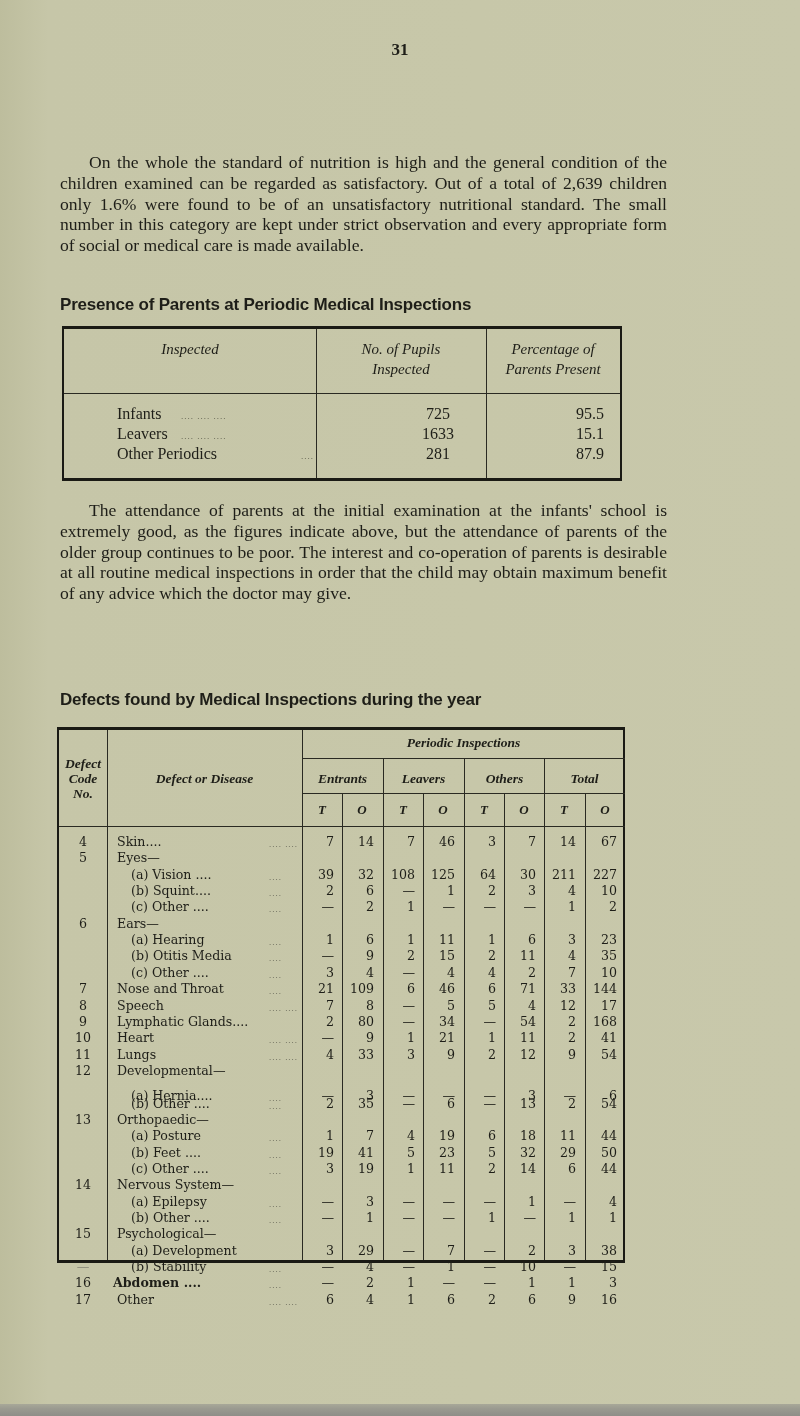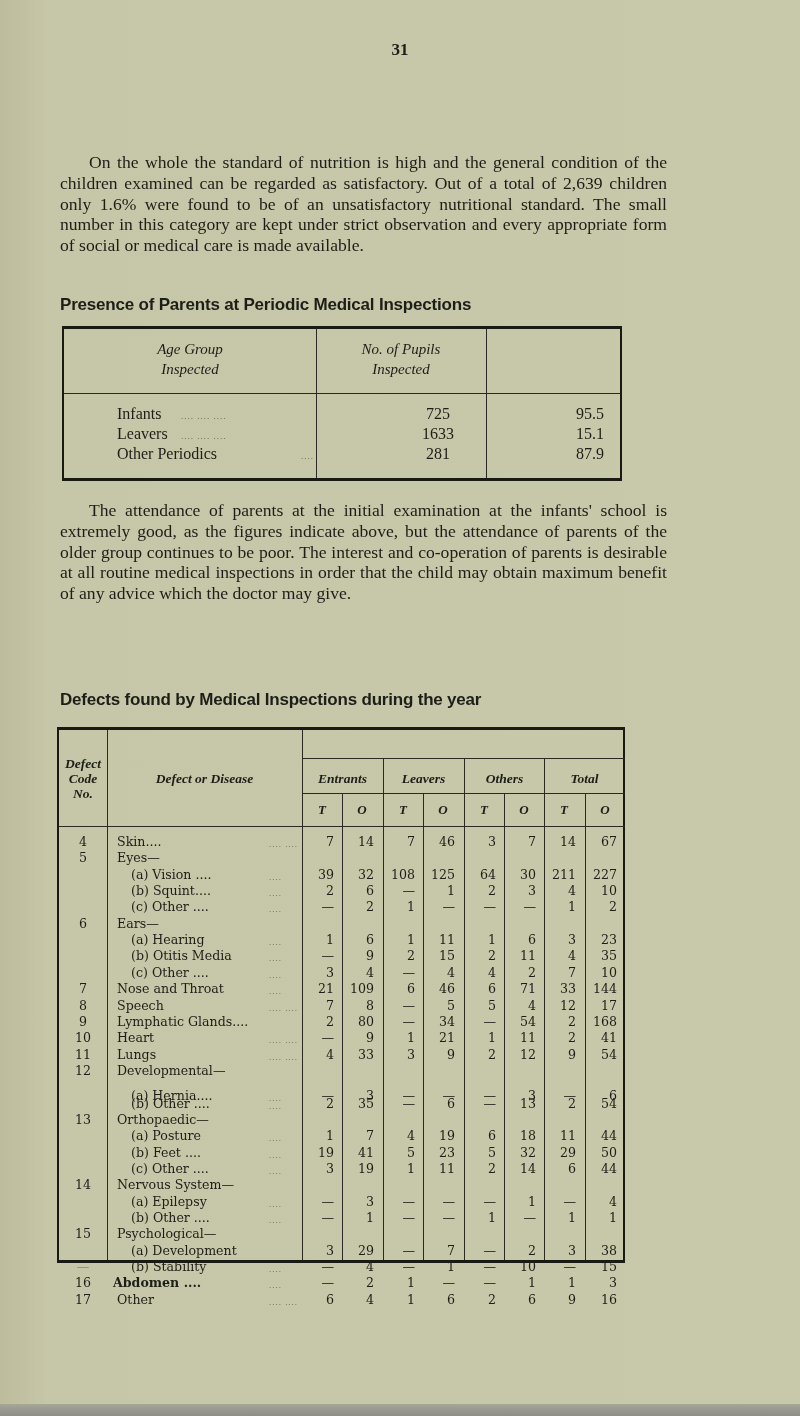--- a/index.html
+++ b/index.html
@@ -89,27 +89,30 @@
 <p class="para para-1" style="margin:0">On the whole the standard of nutrition is high and the general condition of the children examined can be regarded as satisfactory. Out of a total of 2,639 children only 1.6% were found to be of an unsatisfactory nutritional standard. The small number in this category are kept under strict observation and every appropriate form of social or medical care is made available.</p>
 
 <div class="section-title title-1">Presence of Parents at Periodic Medical Inspections</div>
 
 <div class="t1">
   <div class="vline" style="left:252px"></div>
   <div class="vline" style="left:422px"></div>
   <div class="hline"></div>
 
   <div class="hcell" style="left:0;width:252px">
-    <div>Age Group</div>
     <div>Inspected</div>
   </div>
   <div class="hcell" style="left:252px;width:170px">
     <div>No. of Pupils</div>
     <div>Inspected</div>
   </div>
+  <div class="hcell" style="left:422px;width:134px">
+    <div>Percentage of</div>
+    <div>Parents Present</div>
+  </div>
 
   <div id="t1rows">
       <div class="row" style="top: 76px;">
         <span class="lbl">Infants</span>
         <span class="dots" style="left: 80px;">.... .... ....</span>
         <span class="num" style="left:252px;width:170px">725</span>
         <span class="num" style="left:422px;width:134px">95.5</span>
       </div>
       <div class="row" style="top: 96px;">
         <span class="lbl">Leavers</span>
@@ -131,20 +134,21 @@
 <div class="section-title title-2">Defects found by Medical Inspections during the year</div>
 
 <div class="t2" id="t2">
 
   <div class="hd" style="left:0;width:48px;top:26px">
     <div style="font-weight:bold">Defect</div>
     <div style="font-weight:bold">Code</div>
     <div style="font-weight:bold">No.</div>
   </div>
   <div class="hd" style="left:49px;width:193px;top:41px;font-weight:bold">Defect or Disease</div>
+  <div class="hd" style="left:243px;width:323px;top:5px;font-weight:bold">Periodic Inspections</div>
   <div class="hd" style="left: 243px; width: 81px; top: 41px; font-weight: bold;">Entrants</div>
   <div class="hd" style="left: 324px; width: 81px; top: 41px; font-weight: bold;">Leavers</div>
   <div class="hd" style="left: 405px; width: 81px; top: 41px; font-weight: bold;">Others</div>
   <div class="hd" style="left: 485px; width: 81px; top: 41px; font-weight: bold; overflow: visible; margin-left: 0px;">Total</div>
   <div id="t2grid">
       <div class="v" style="left: 48px; top: 0px; height: 530px;"></div>
       <div class="v" style="left: 243px; top: 0px; height: 530px;"></div>
       <div class="v" style="left: 324px; top: 28px; height: 502px;"></div>
       <div class="v" style="left: 405px; top: 28px; height: 502px;"></div>
       <div class="v" style="left: 485px; top: 28px; height: 502px;"></div>

